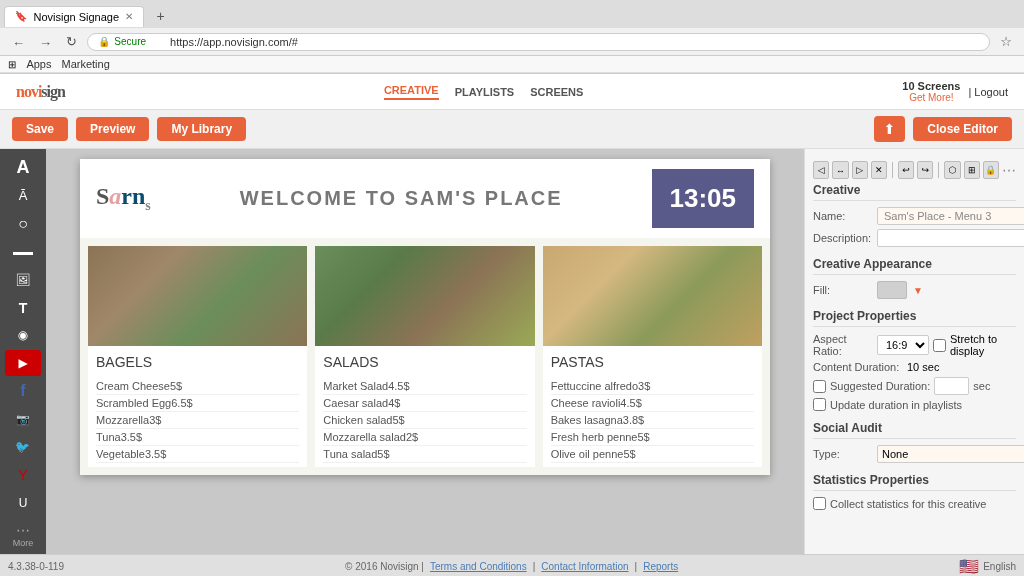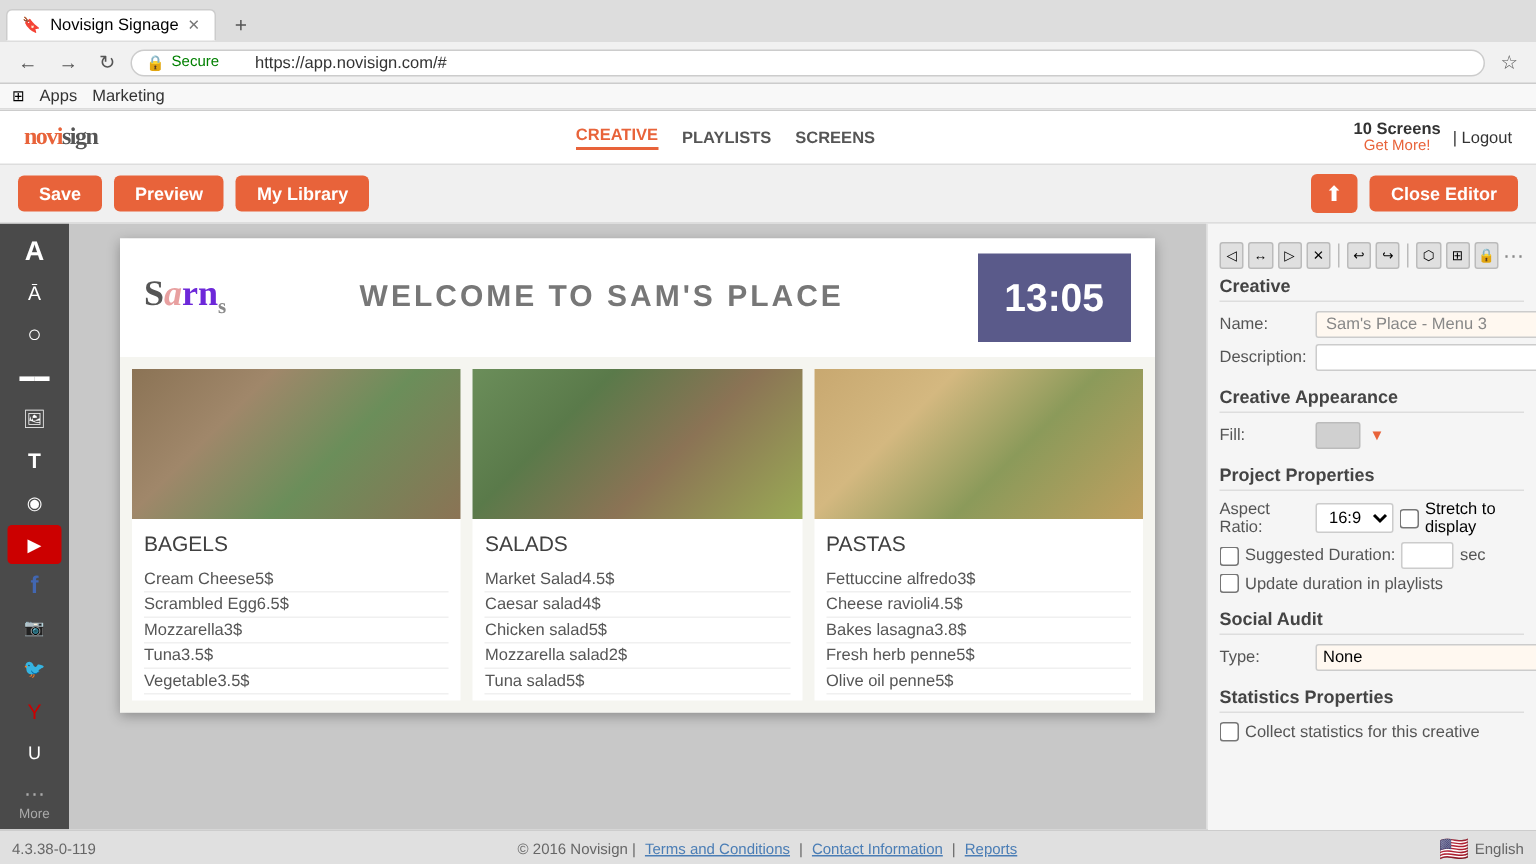--- a/index.html
+++ b/index.html
@@ -179,21 +179,21 @@
         <span style="font-size:14px;">⋯</span>
         <span>More</span>
       </div>
     </div>
 
     <div class="canvas-area">
       <div class="canvas">
 
         <div class="menu-header">
           <div style="font-size:24px;font-weight:bold;color:#777;font-family:Georgia,serif;">
-            <span style="color:#555;">S</span><span style="color:#e8a0a0;font-style:italic;">a</span><span style="color:#6d28d9;">rn</span><span style="font-size:14px;vertical-align:sub;color:#888;">s</span>
+            <span style="color:#555;">S</span><span style="color:#e8a0a0;font-style:italic;">a</span><span style="color:#0c4a6e;">rn</span><span style="font-size:14px;vertical-align:sub;color:#888;">s</span>
           </div>
           <div style="font-size:20px;font-weight:bold;color:#777;letter-spacing:2px;">WELCOME TO SAM'S PLACE</div>
           <div style="background:#5a5a8a;color:white;font-size:26px;font-weight:bold;padding:14px 18px;">13:05</div>
         </div>
 
         <div class="menu-sections">
 
           <div class="menu-section">
             <div class="bagel-img"></div>
             <div class="section-title">BAGELS</div>
@@ -324,20 +324,24 @@
         <div class="aspect-row" style="margin-bottom:4px;">
           <span class="field-label">Aspect Ratio:</span>
           <select class="aspect-select">
             <option>16:9</option>
             <option>4:3</option>
             <option>9:16</option>
           </select>
           <input type="checkbox" style="">
           <span>Stretch to display</span>
         </div>
+        <div class="field-row">
+          <span class="field-label" style="min-width:90px;">Content Duration:</span>
+          <span>10 sec</span>
+        </div>
         <div class="checkbox-row">
           <input type="checkbox" style="">
           <span>Suggested Duration:</span>
           <input class="small-input" type="text" style="">
           <span>sec</span>
         </div>
         <div class="checkbox-row">
           <input type="checkbox" style="">
           <span>Update duration in playlists</span>
         </div>

